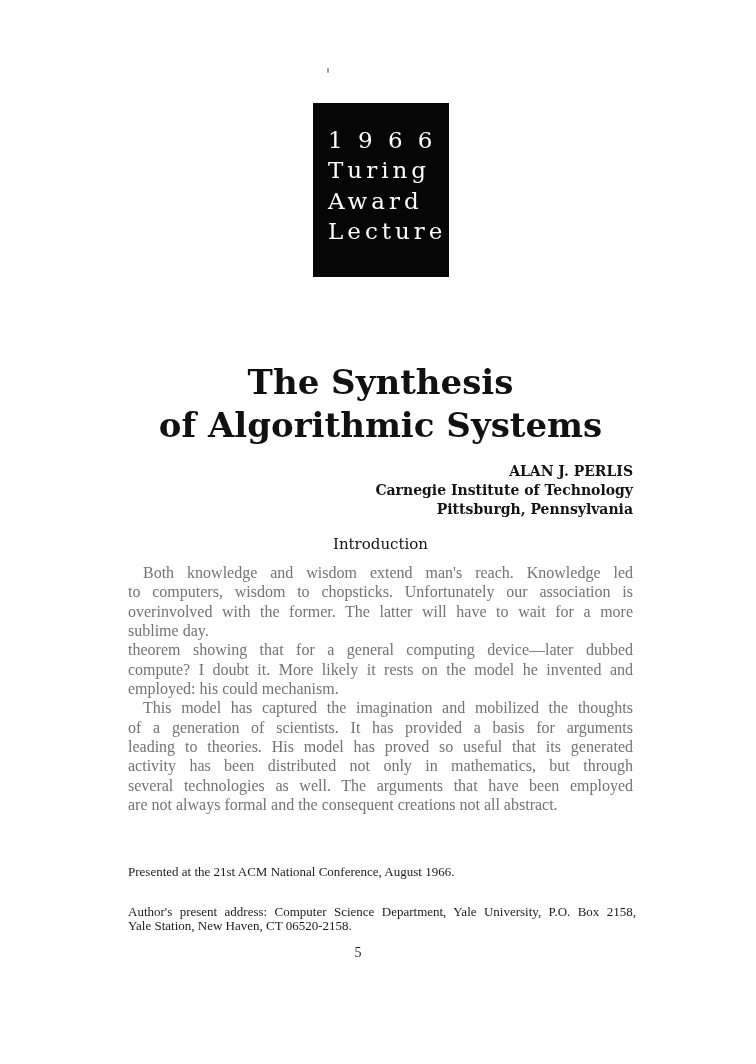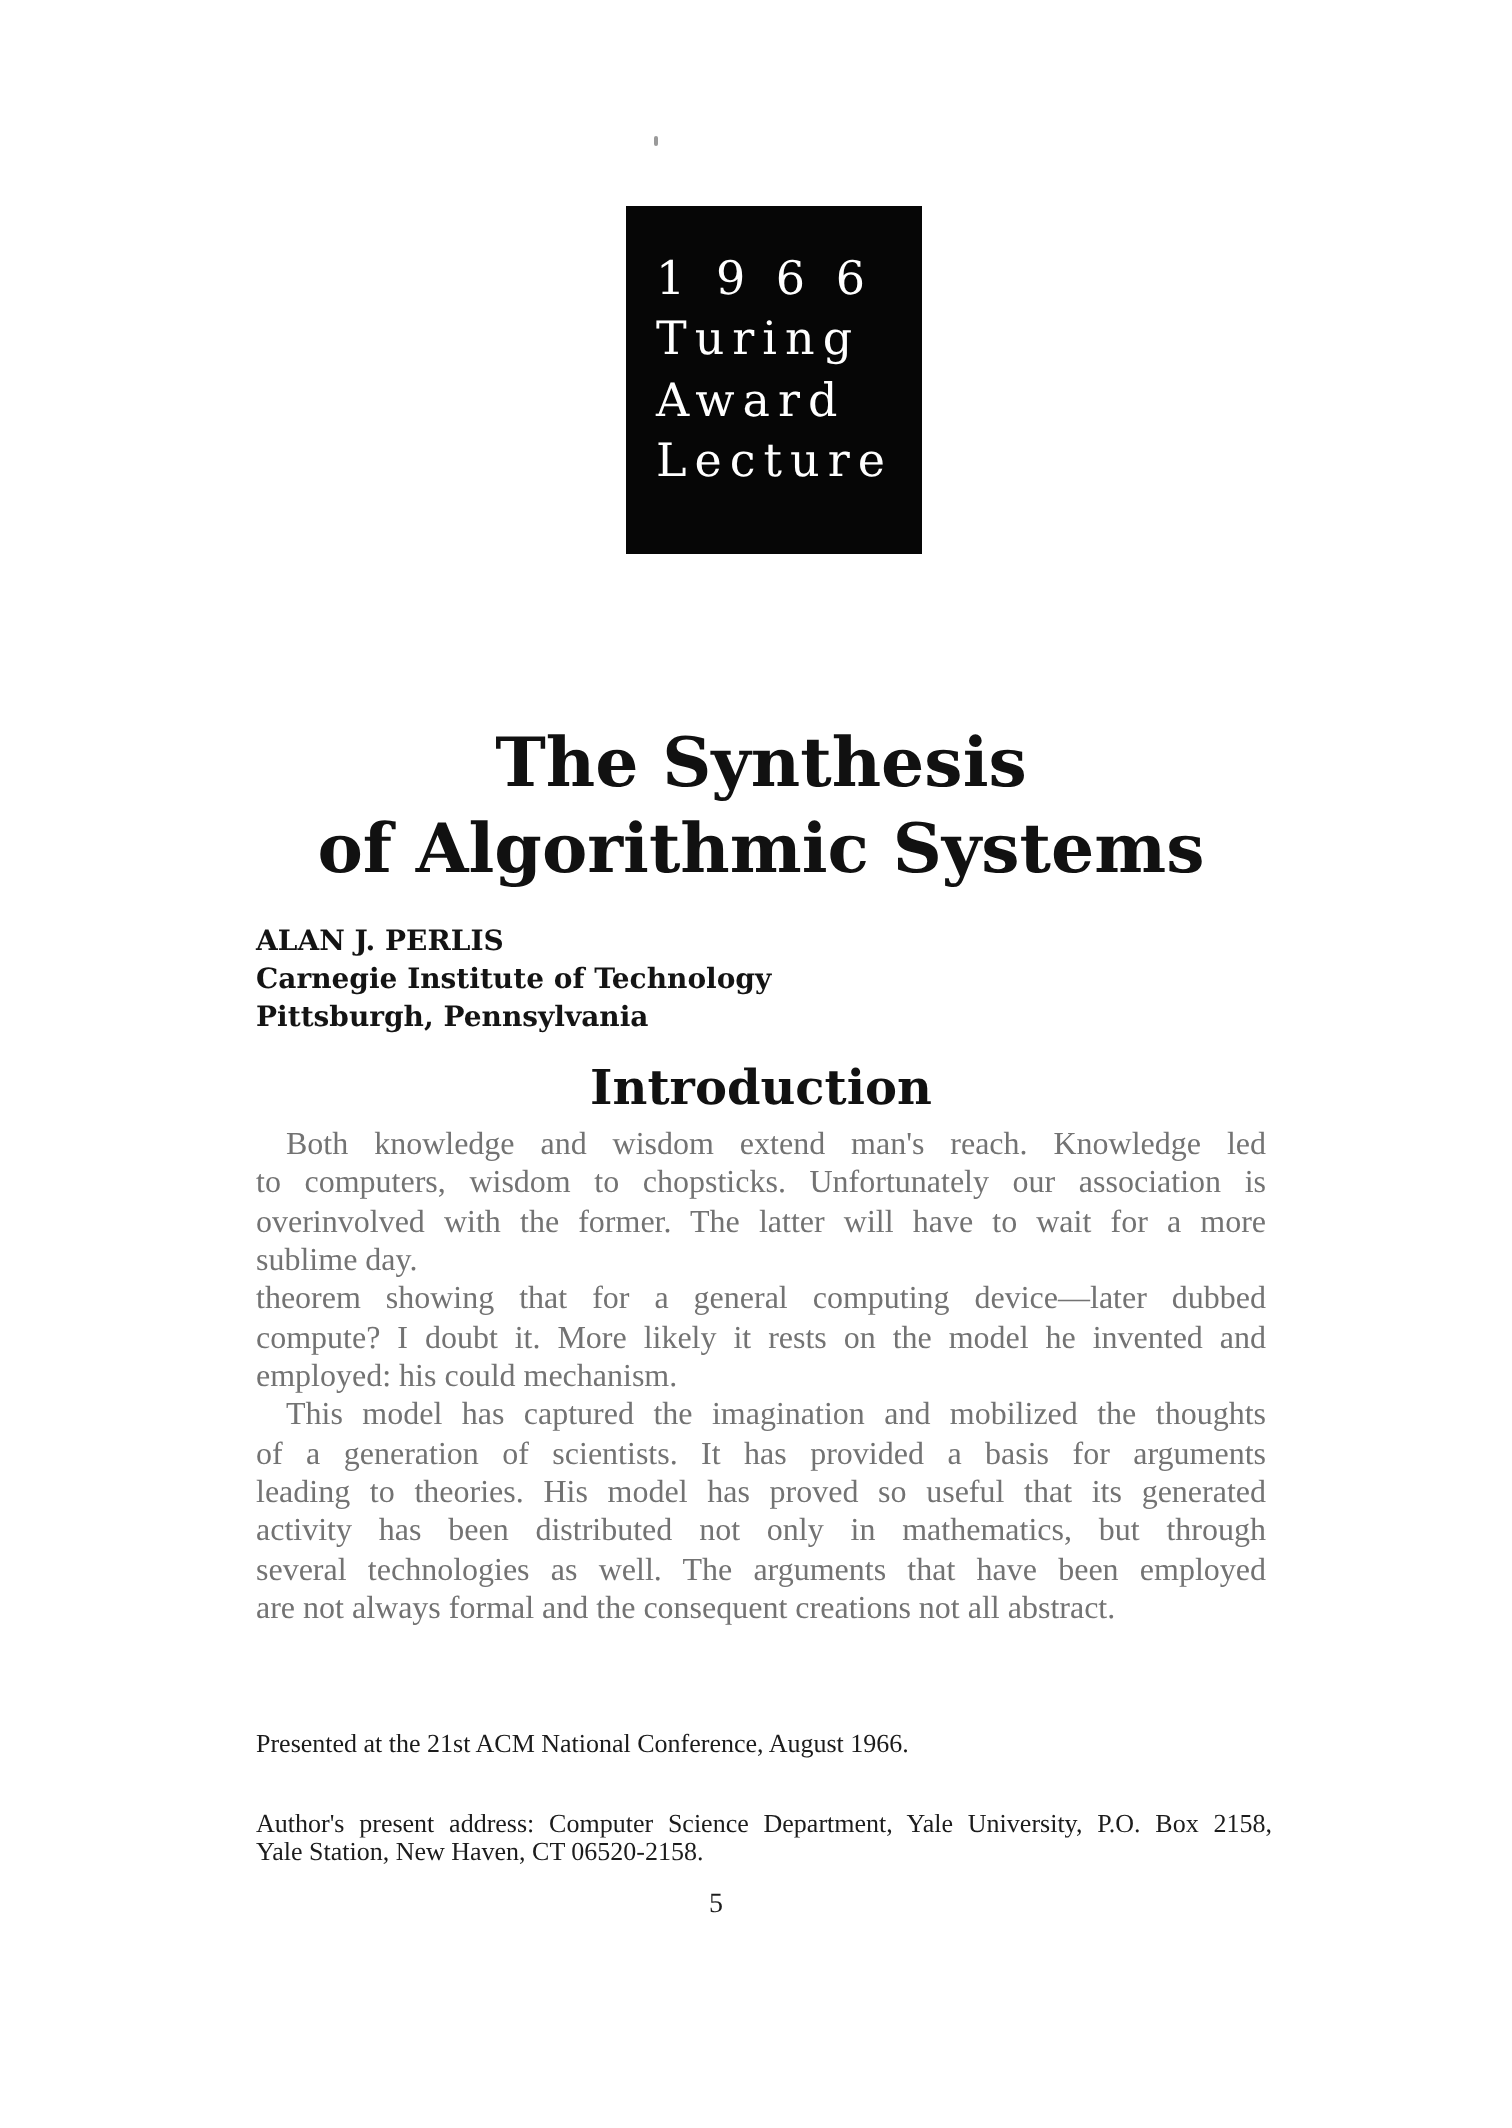--- a/index.html
+++ b/index.html
@@ -15,21 +15,21 @@
   .artifact {
     position: absolute;
     left: 327px; top: 68px;
     width: 2px; height: 5px;
     background: #9a9a9a;
     border-radius: 1px;
   }
   .badge {
     position: absolute;
     left: 313px; top: 103px;
-    width: 148px; height: 174px;
+    width: 136px; height: 174px;
     box-sizing: border-box;
     background: #060606;
     color: #ffffff;
     font-family: "DejaVu Serif", serif;
     font-size: 23px;
     line-height: 30.4px;
     letter-spacing: 4px;
     padding: 22px 0 0 15px;
   }
   .badge .tline { text-align: left; white-space: nowrap; }
@@ -42,36 +42,36 @@
     font-family: "DejaVu Serif", serif;
     font-weight: bold;
     font-size: 34px;
     line-height: 43px;
     color: #111111;
   }
   .author {
     position: absolute;
     left: 128px; top: 462px;
     width: 505px;
-    text-align: left;
+    text-align: right;
     font-family: "DejaVu Serif", serif;
     font-weight: bold;
     font-size: 14px;
     line-height: 19px;
     color: #141414;
   }
   .section-heading {
     position: absolute;
     left: 128px; top: 531px;
     width: 505px;
     margin: 0;
     text-align: center;
     font-family: "DejaVu Serif", serif;
-    font-weight: bold;
-    font-size: 24px;
+    font-weight: normal;
+    font-size: 15px;
     line-height: 26px;
     color: #111111;
   }
   .body-text {
     position: absolute;
     left: 128px; top: 563px;
     width: 505px;
     font-size: 16px;
     line-height: 19.35px;
     color: #737373;

